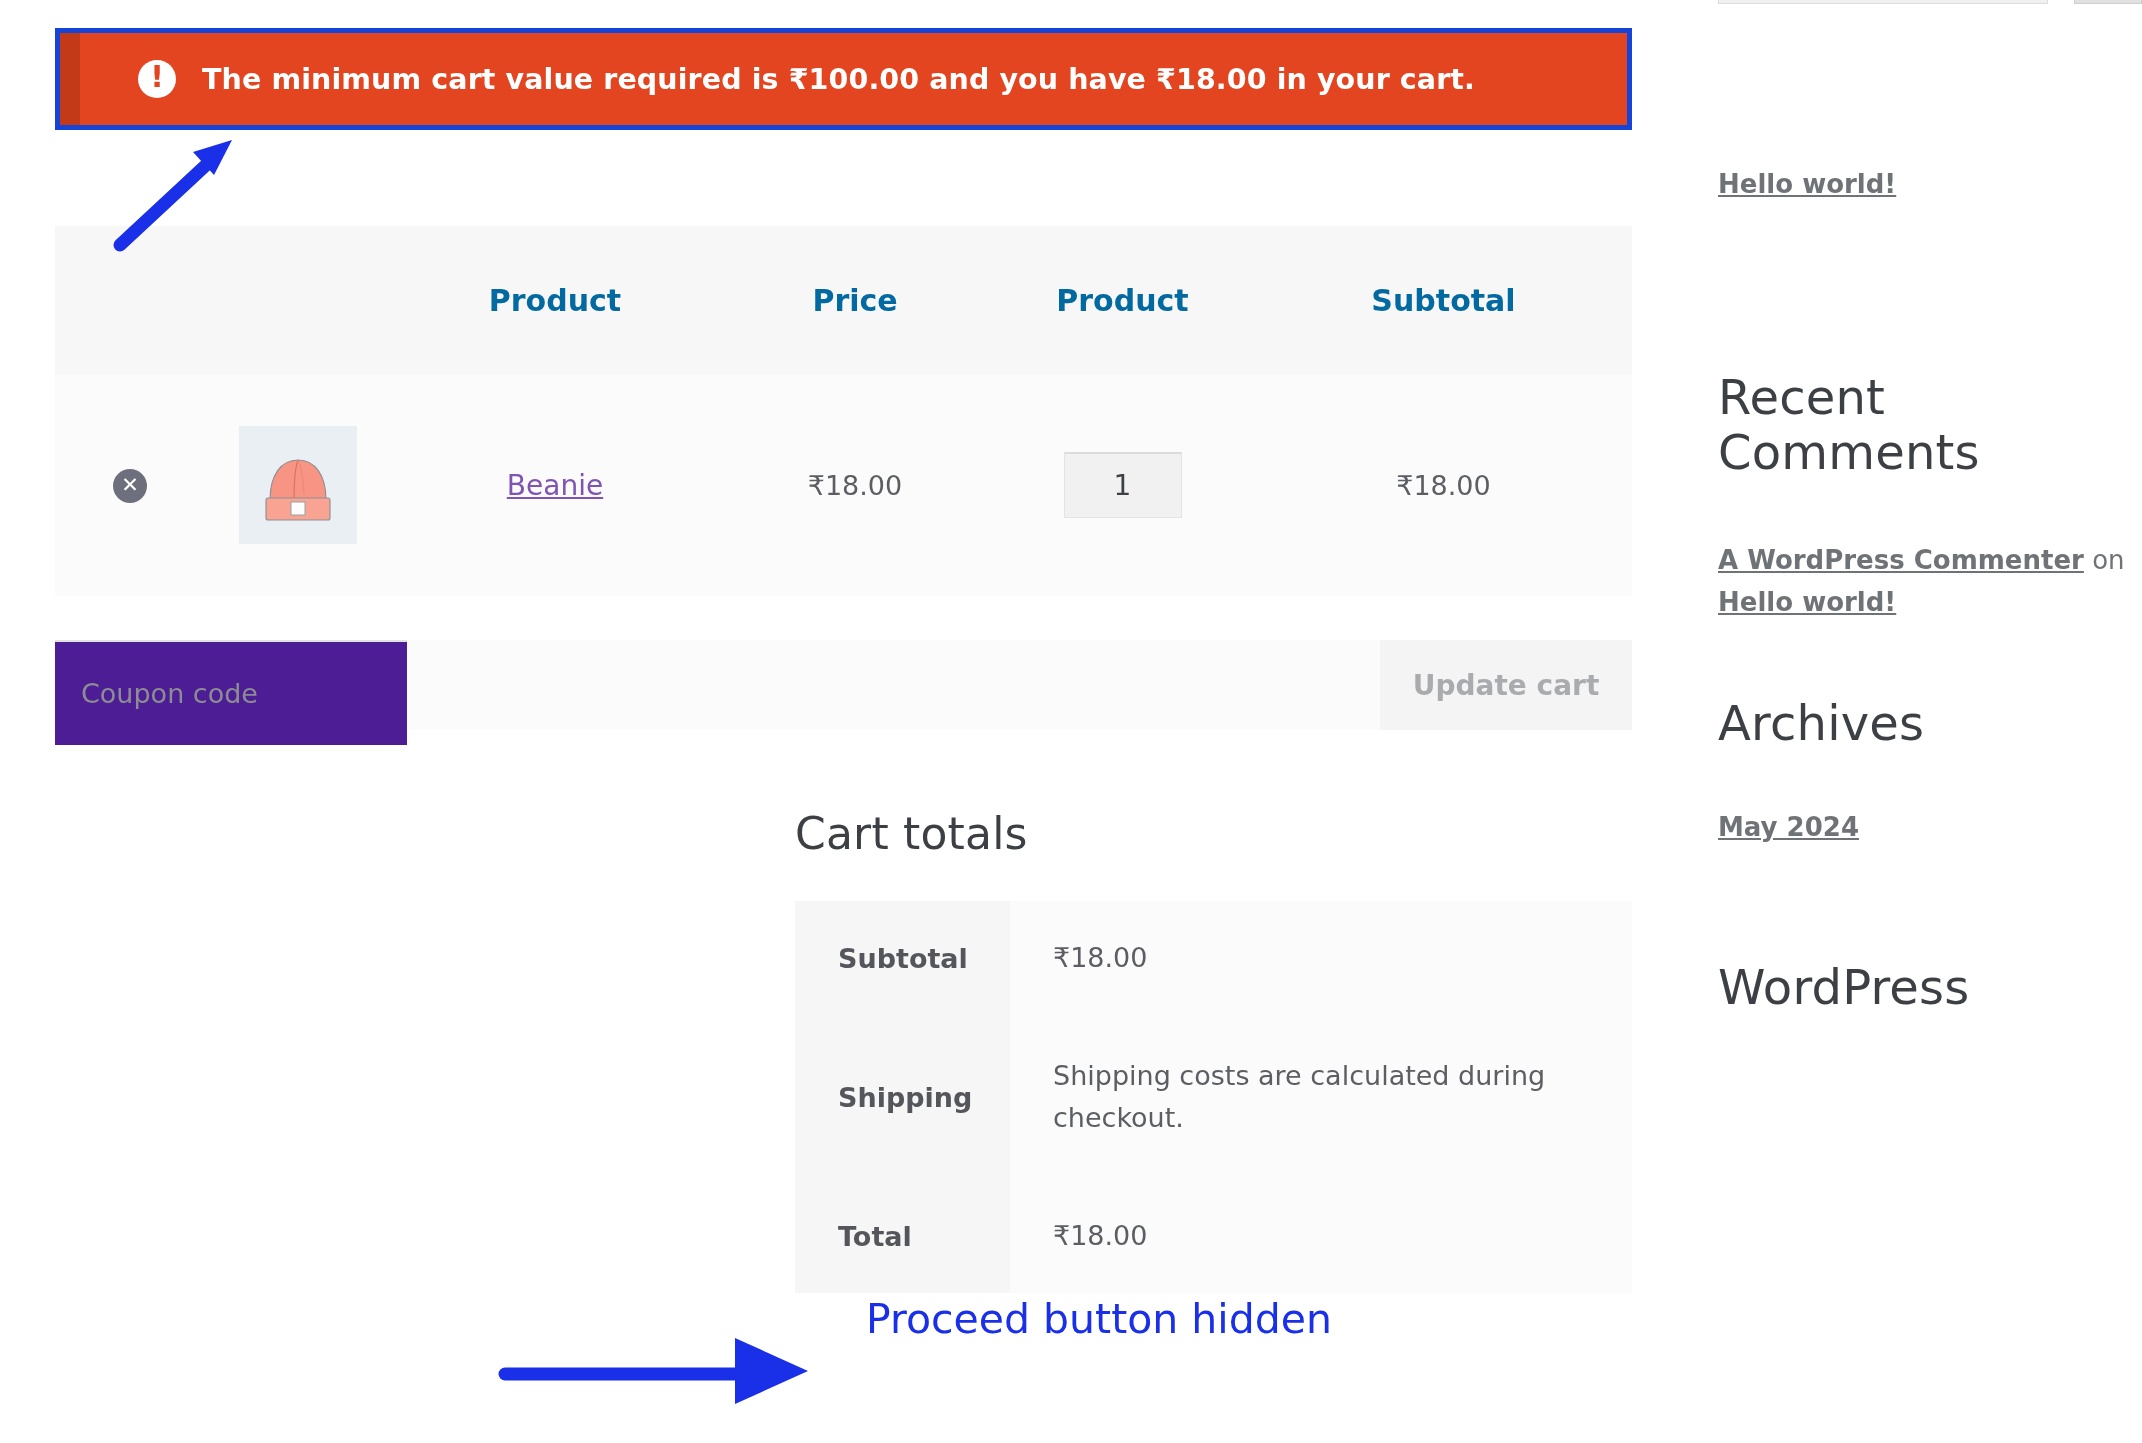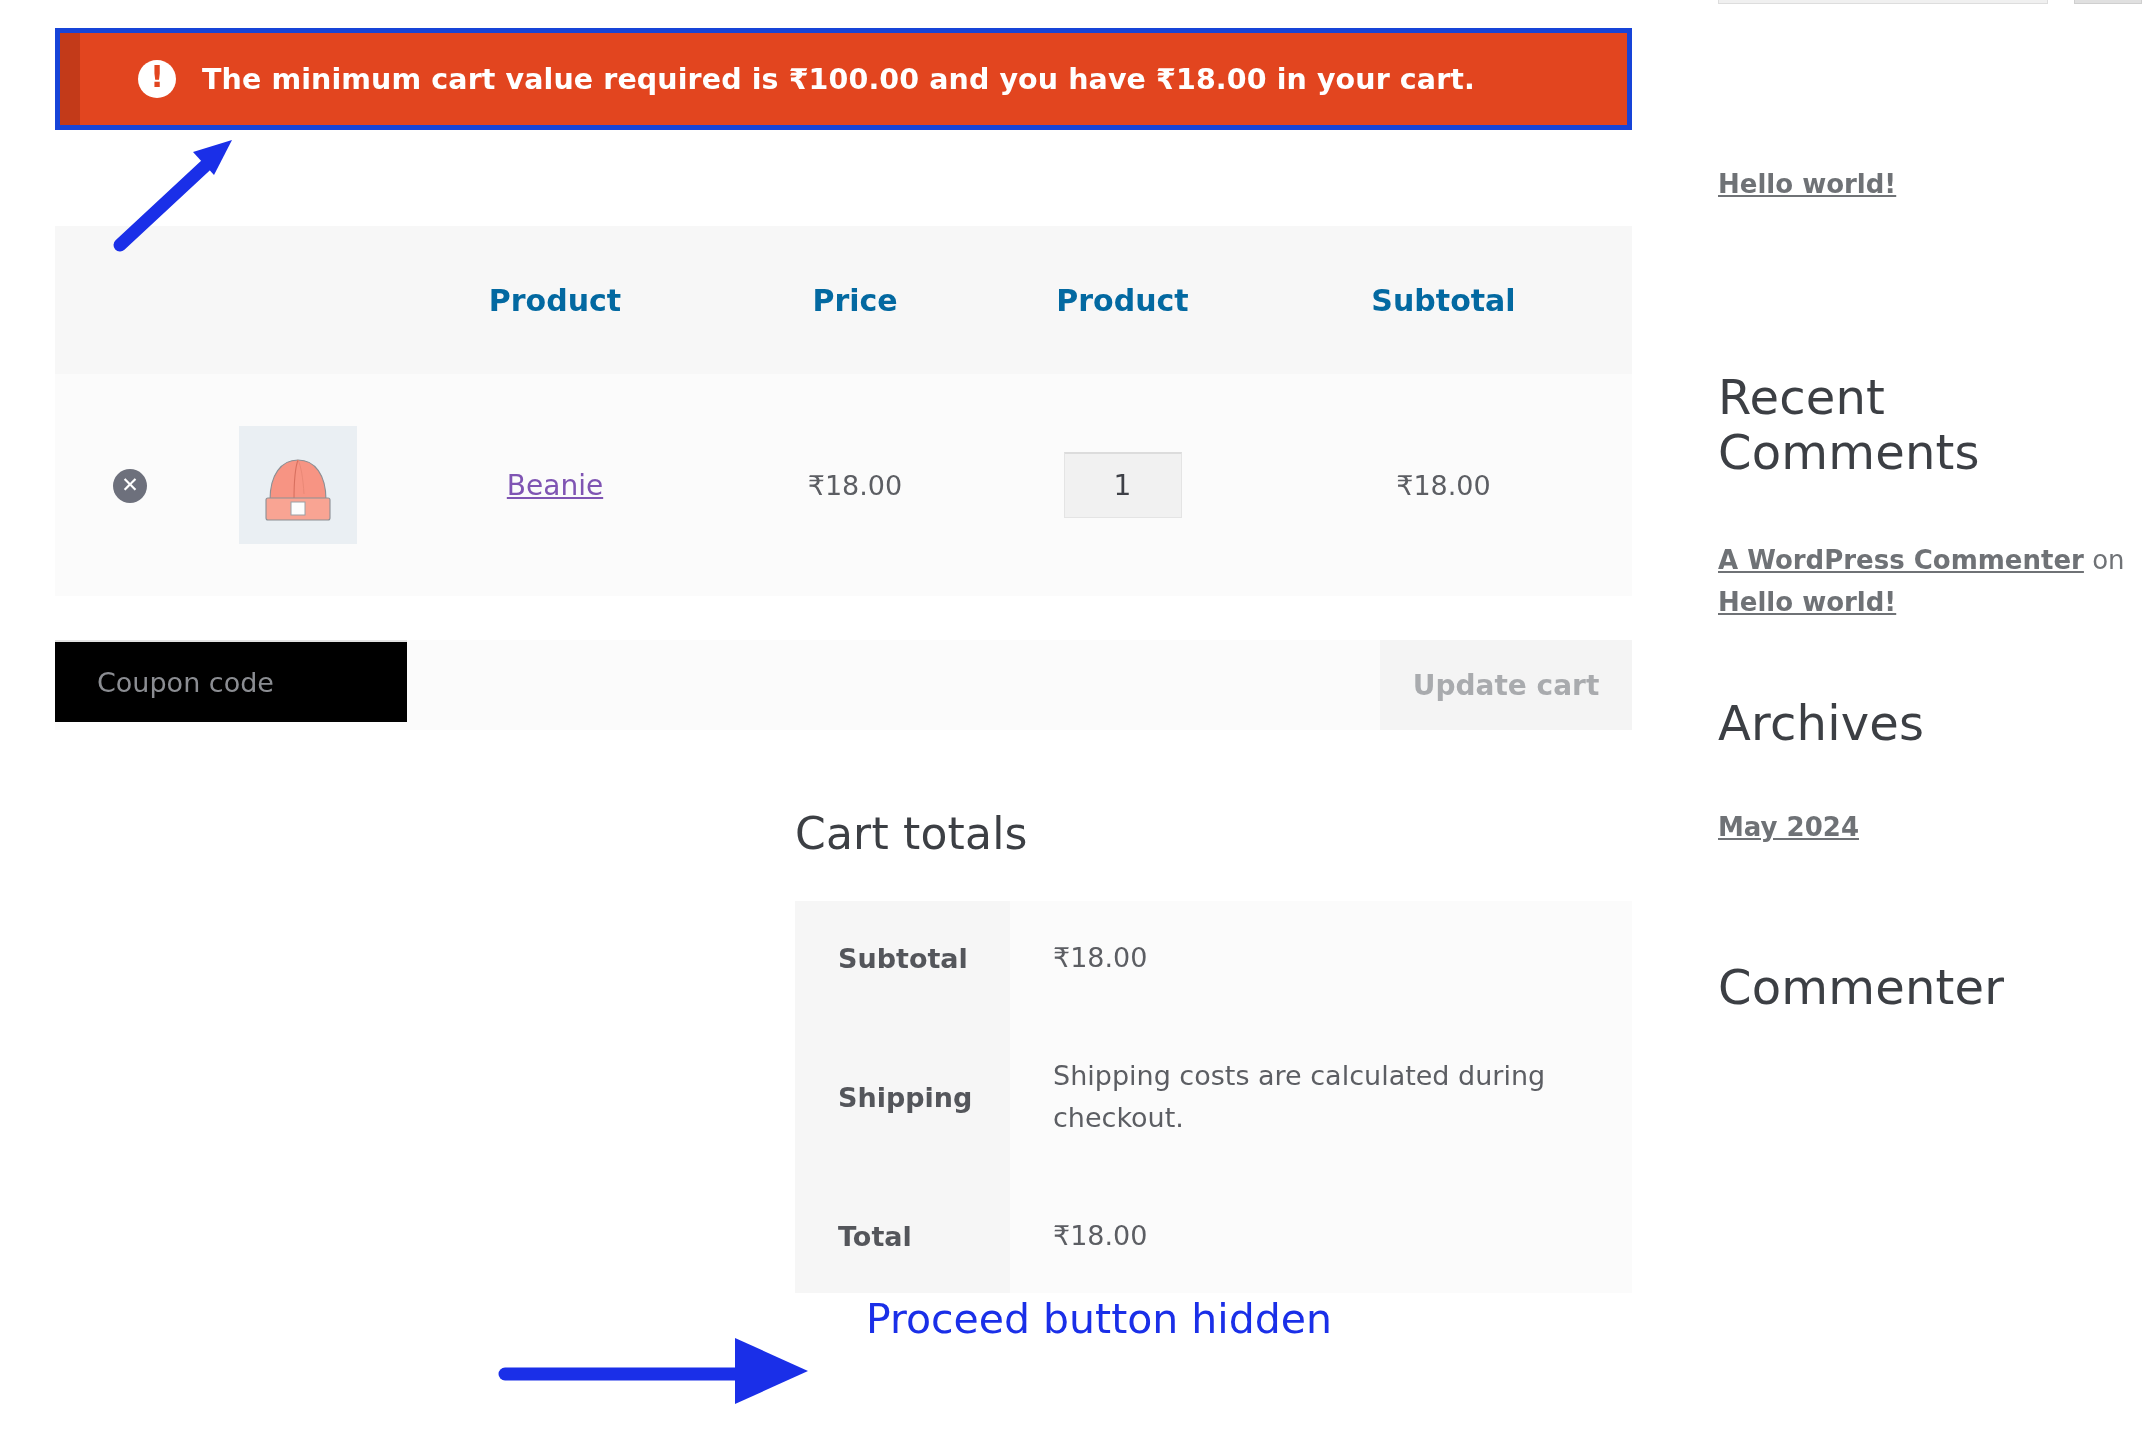--- a/index.html
+++ b/index.html
@@ -146,27 +146,27 @@
   
   .coupon-row {
     position: absolute;
     left: 55px; top: 640px;
     width: 1577px; height: 90px;
     background: #fbfbfb;
     display: flex;
     align-items: stretch;
   }
   .coupon-input {
-    width: 352px; height: 82px;
-    background: #000000;
+    width: 352px; height: 105px;
+    background: #4c1d95;
     border: none;
     border-top: 2px solid #e2e2e2;
     font-size: 27px;
     color: #8b8d92;
-    padding: 0 42px;
+    padding: 0 26px;
     font-family: "DejaVu Sans", "Liberation Sans", sans-serif;
   }
   .coupon-input::placeholder { color: #8b8d92; opacity: 1; }
   .apply-btn {
     width: 283px; height: 90px;
     background: #ebebeb;
     border: none;
     font-size: 28px;
     font-weight: 700;
     color: #2f3136;
@@ -396,21 +396,21 @@
     </div>
 
     <div class="widget w-archives">
       <h2 class="widget-title">Archives</h2>
       <div class="list">
         <a class="widget-link">May 2024</a>
       </div>
     </div>
 
     <div class="widget w-categories">
-      <h2 class="widget-title">Commenter</h2>
+      <h2 class="widget-title">WordPress</h2>
     </div>
 
   </div>
 
   <svg class="anno-svg" viewBox="0 0 2142 1443" xmlns="http://www.w3.org/2000/svg">
 
     <g>
       <line x1="120" y1="245" x2="205" y2="166" stroke="#1a2fe8" stroke-width="13" stroke-linecap="round"></line>
       <polygon points="232,140 193,152 214,175" fill="#1a2fe8"></polygon>
     </g>

